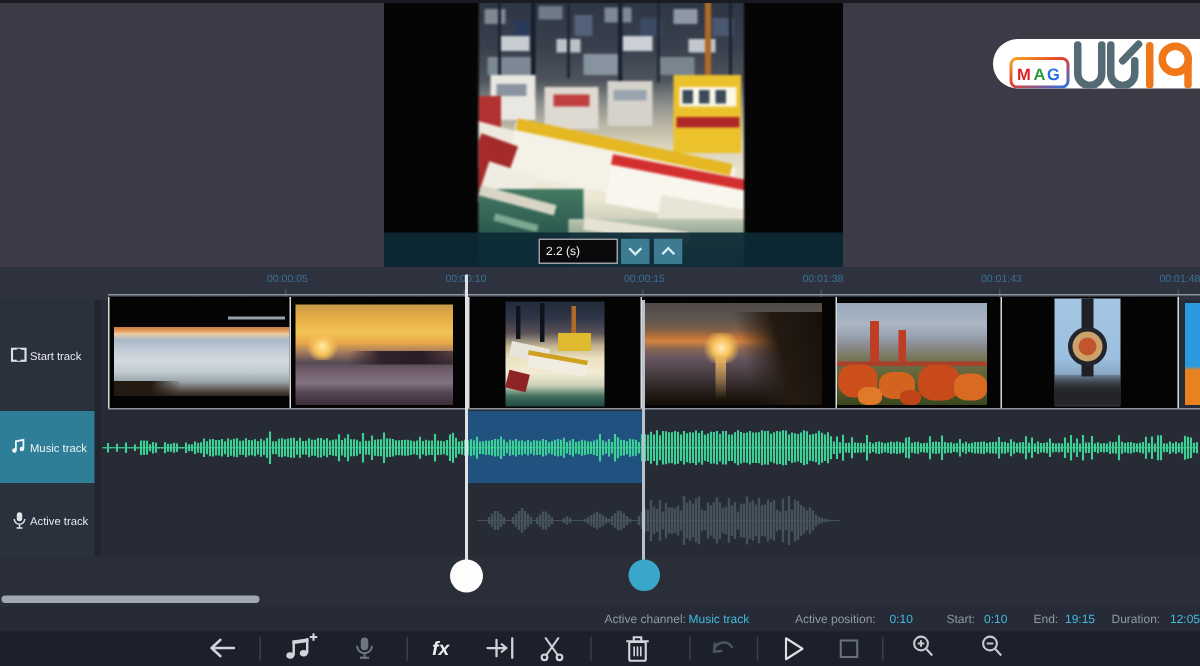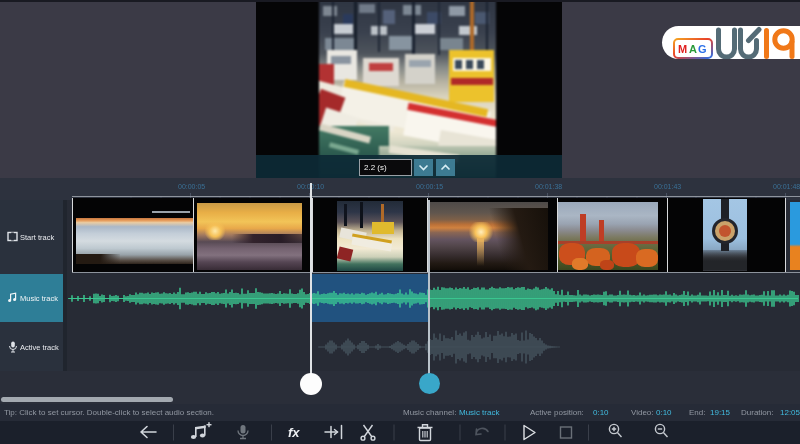--- a/index.html
+++ b/index.html
@@ -213,26 +213,25 @@
 <div class="abs" style="left:427.5px;top:274px;width:1px;height:48px;background:#9fb6c6"></div>
 
 <div class="abs" style="left:310px;top:183px;width:1.5px;height:191px;background:#dfe2e5"></div>
 <div class="abs" style="left:428.3px;top:200px;width:1.5px;height:174px;background:#b9c2ca"></div>
 <div class="abs" style="left:299.5px;top:373px;width:22px;height:22px;border-radius:50%;background:#fdfdfd"></div>
 <div class="abs" style="left:418.5px;top:373px;width:21px;height:21px;border-radius:50%;background:#39a7c9"></div>
 
 <div class="abs" style="left:1px;top:397px;width:172px;height:5px;border-radius:2.5px;background:#a3a9b0"></div>
 
 <div class="abs" style="left:0;top:404px;width:800px;height:17px;background:#262b37;font-size:8px;color:#9298a2">
-  <span class="abs" style="left:4px;top:4px">Tip: Click to set cursor. Double-click to select audio section.</span>
-  <span class="abs" style="left:403px;top:4px">Music channel:</span>
+  <span class="abs" style="left:403px;top:4px">Active channel:</span>
   <span class="abs" style="left:459px;top:4px;color:#41bade">Music track</span>
   <span class="abs" style="left:530px;top:4px">Active position:</span>
   <span class="abs" style="left:593px;top:4px;color:#41bade">0:10</span>
-  <span class="abs" style="left:631px;top:4px">Video:</span>
+  <span class="abs" style="left:631px;top:4px">Start:</span>
   <span class="abs" style="left:656px;top:4px;color:#41bade">0:10</span>
   <span class="abs" style="left:689px;top:4px">End:</span>
   <span class="abs" style="left:710px;top:4px;color:#41bade">19:15</span>
   <span class="abs" style="left:741px;top:4px">Duration:</span>
   <span class="abs" style="left:780px;top:4px;color:#41bade">12:05</span>
 </div>
 
 <div class="abs" style="left:0;top:421px;width:800px;height:23px;background:#1b202b"></div>
 <svg class="abs" style="left:0;top:421px" width="800" height="23" viewBox="0 0 800 23">
   <g stroke="#3a3f4a" stroke-width="1">

